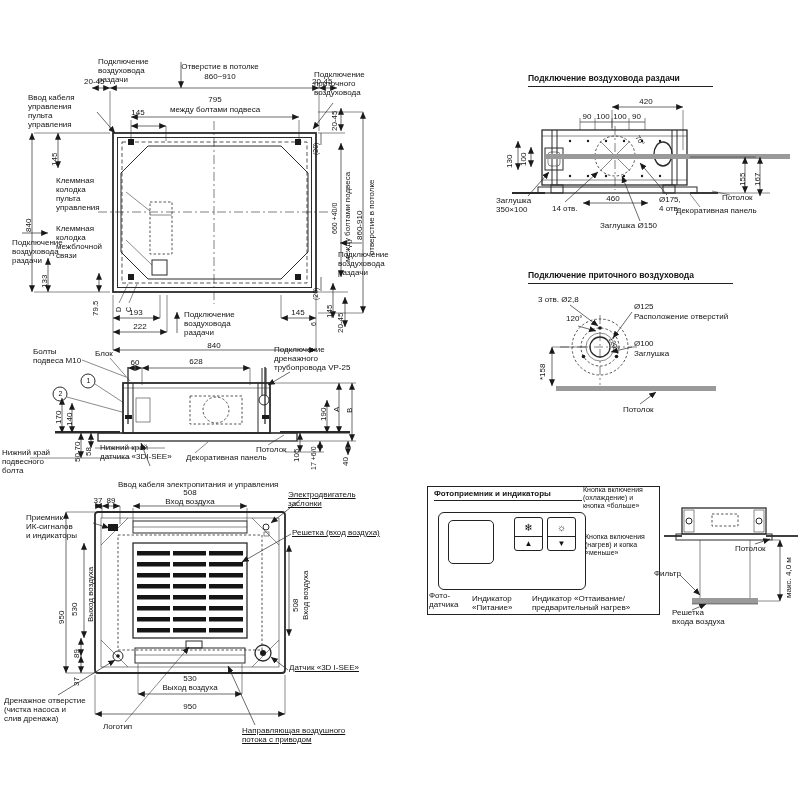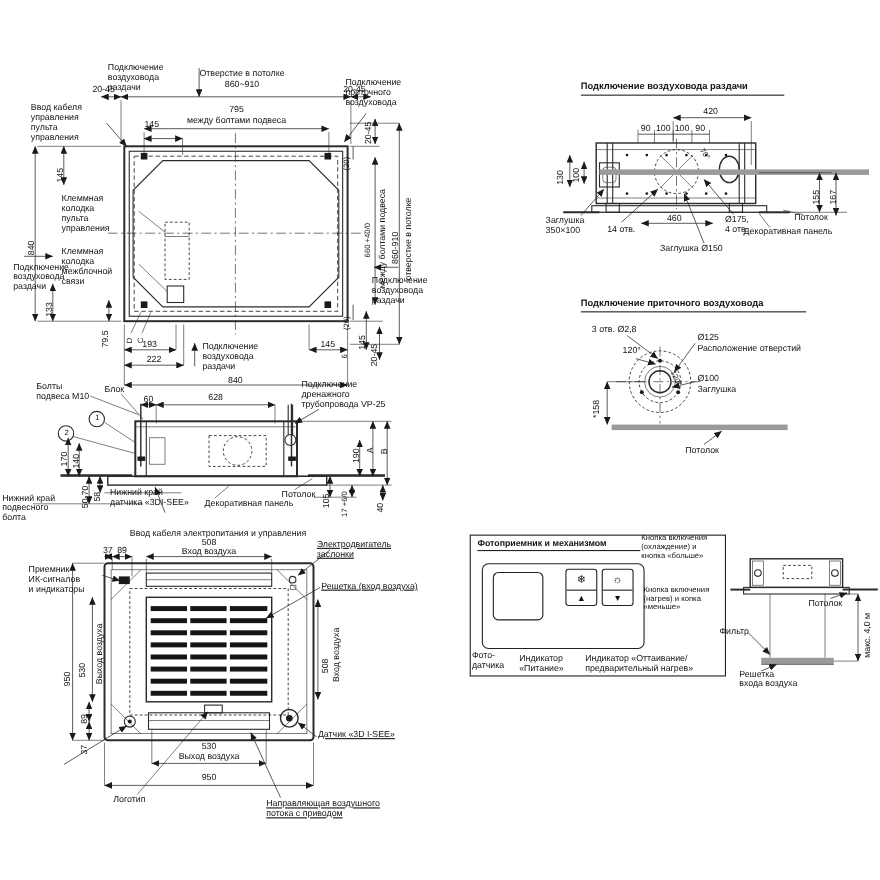--- a/index.html
+++ b/index.html
@@ -448,20 +448,23 @@
 <div class="lb v" style="left:57px;top:624px">950</div>
 <div class="lb v" style="left:70px;top:616px">530</div>
 <div class="lb v" style="left:86px;top:622px">Выход воздуха</div>
 <div class="lb v" style="left:291px;top:612px">508</div>
 <div class="lb v" style="left:301px;top:620px">Вход воздуха</div>
 <div class="lb v" style="left:72px;top:658px">89</div>
 <div class="lb v" style="left:72px;top:686px">37</div>
 <div class="lb c" style="left:177px;top:674px;width:26px">530</div>
 <div class="lb c" style="left:158px;top:683px;width:64px">Выход воздуха</div>
 <div class="lb c" style="left:176px;top:702px;width:28px">950</div>
+<div class="lb" style="left:4px;top:696px;width:98px">Дренажное отверстие
+(чистка насоса и
+слив дренажа)</div>
 <div class="lb" style="left:103px;top:722px;width:42px">Логотип</div>
 <div class="lb ul" style="left:289px;top:663px;width:102px">Датчик «3D I-SEE»</div>
 <div class="lb ul" style="left:242px;top:726px;width:130px">Направляющая воздушного
 потока с приводом</div>
 
 <div class="lb ttl" style="left:528px;top:74px;width:185px">Подключение воздуховода раздачи</div>
 <div class="lb c" style="left:632px;top:97px;width:28px">420</div>
 <div class="lb c" style="left:579px;top:112px;width:16px">90</div>
 <div class="lb c" style="left:594px;top:112px;width:18px">100</div>
 <div class="lb c" style="left:611px;top:112px;width:18px">100</div>
@@ -486,21 +489,21 @@
 <div class="lb" style="left:566px;top:314px;width:26px">120°</div>
 <div class="lb s7 r65" style="left:614px;top:336px">120°</div>
 <div class="lb" style="left:634px;top:302px;width:40px">Ø125</div>
 <div class="lb" style="left:634px;top:312px;width:120px">Расположение отверстий</div>
 <div class="lb" style="left:634px;top:339px;width:40px">Ø100</div>
 <div class="lb" style="left:634px;top:349px;width:60px">Заглушка</div>
 <div class="lb v" style="left:538px;top:380px">*158</div>
 <div class="lb" style="left:623px;top:405px;width:46px">Потолок</div>
 
 <div class="pbox" style="left:427px;top:486px;width:231px;height:127px"></div>
-<div class="lb ttl" style="left:434px;top:489px;width:148px;font-size:8px">Фотоприемник и механизмом</div>
+<div class="lb ttl" style="left:434px;top:489px;width:148px;font-size:8px">Фотоприемник и индикаторы</div>
 <div class="panel" style="left:438px;top:512px;width:146px;height:76px"></div>
 <div class="recv" style="left:448px;top:520px;width:44px;height:42px"></div>
 <div class="btn" style="left:514px;top:517px">
   <span class="bic">❄</span>
   <span class="btr">▲</span>
 </div>
 <div class="btn" style="left:547px;top:517px">
   <span class="bic">☼</span>
   <span class="btr">▼</span>
 </div>

